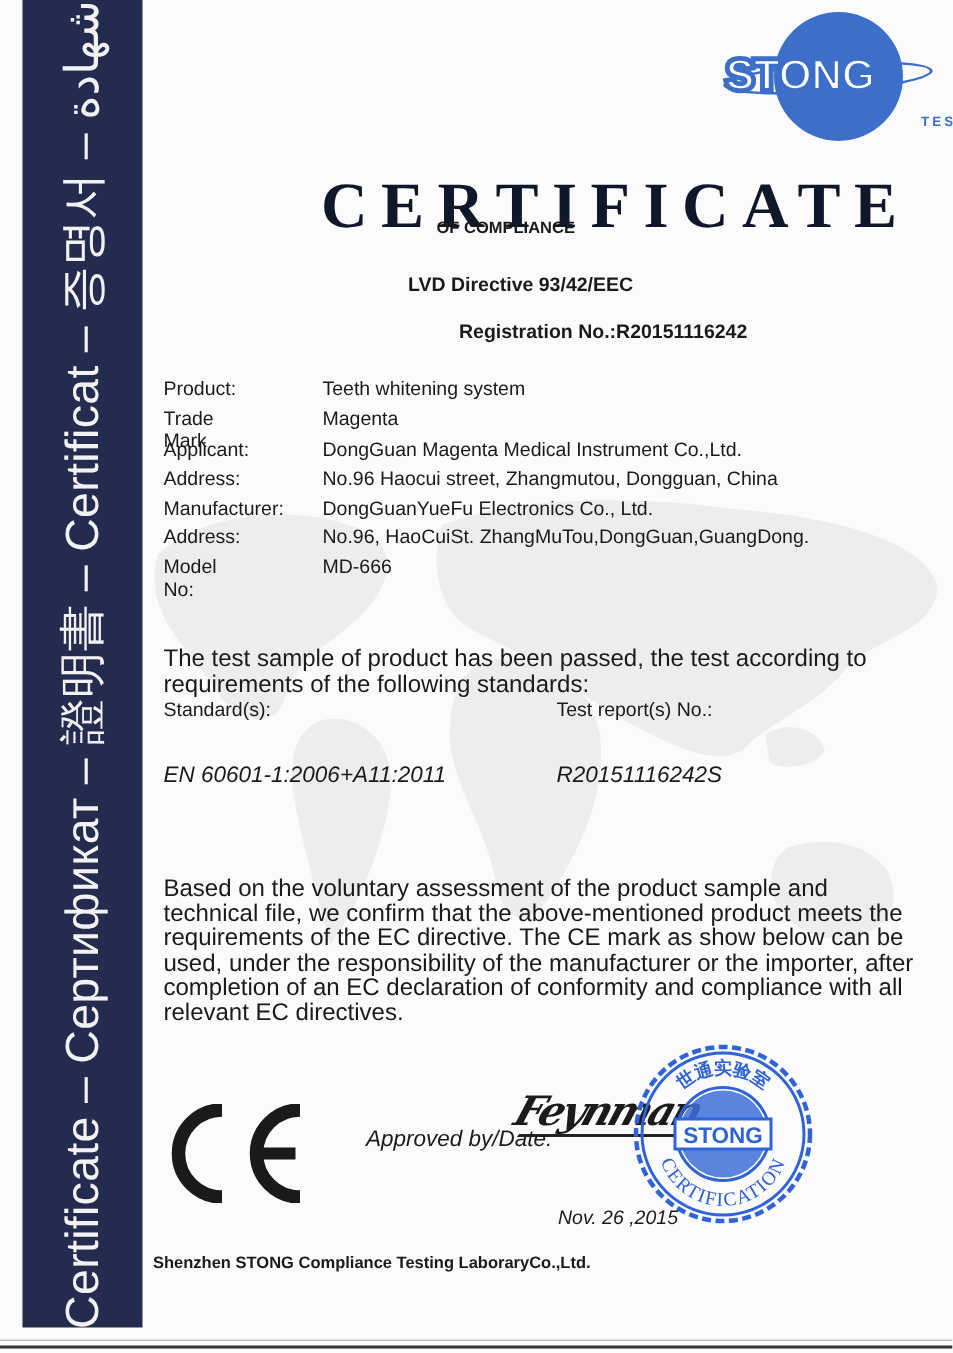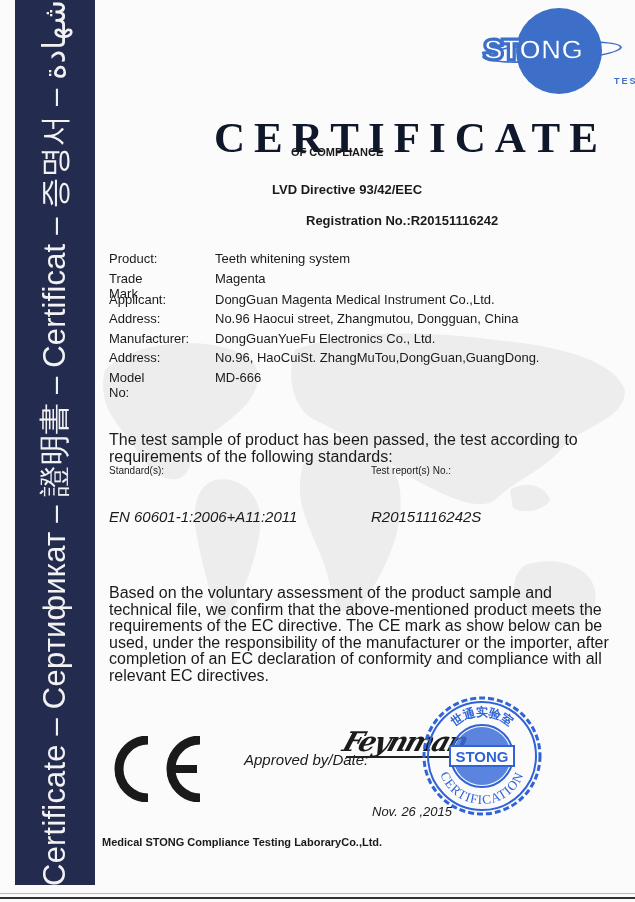--- a/index.html
+++ b/index.html
@@ -63,21 +63,21 @@
     position: absolute; left: 266px; top: 213px; font-size: 13px; font-weight: bold; margin-left: 40px;
   }
   .info { position: absolute; left: 109px; top: 251px; font-size: 13px; }
   .info-row { position: relative; height: 19.5px; }
   .info-row .lbl { position: absolute; left: 0; }
   .info-row .val { position: absolute; left: 106px; white-space: nowrap; }
   .para {
     position: absolute; left: 109px; width: 505px; font-size: 16px; line-height: 16.5px;
   }
   .p1 { top: 432px; }
-  .std-hdr { position: absolute; top: 465px; font-size: 10px; }
+  .std-hdr { position: absolute; top: 465px; font-size: 13px; }
   .std-val { position: absolute; top: 508px; font-size: 15px; font-style: italic; }
   .p2 { top: 585px; }
   .ce-mark {
     position: absolute; left: 110px; top: 736px; width: 95px; height: 66px;
   }
   .approved {
     position: absolute; left: 244px; top: 751px; font-size: 15px; font-style: italic;
   }
   .signature {
     position: absolute; left: 344px; top: 726px; font-family: "DejaVu Serif", serif;
@@ -198,17 +198,17 @@
     <textPath href="#arcTop" startOffset="50%" text-anchor="middle">世通实验室</textPath>
   </text>
   <text font-family="Liberation Serif, serif" font-size="13" fill="#2f63d6" letter-spacing="1">
     <textPath href="#arcBot" startOffset="50%" text-anchor="middle">CERTIFICATION</textPath>
   </text>
 </svg>
 
 <div class="approve-date">Nov. 26 ,2015</div>
 
 <div class="footer">
-  <div class="footer-name">Medical STONG Compliance Testing LaboraryCo.,Ltd.</div>
+  <div class="footer-name">Shenzhen STONG Compliance Testing LaboraryCo.,Ltd.</div>
 </div>
 
 <div class="bottom-rule-light"></div>
 <div class="bottom-rule"></div>
 
 </body></html>

